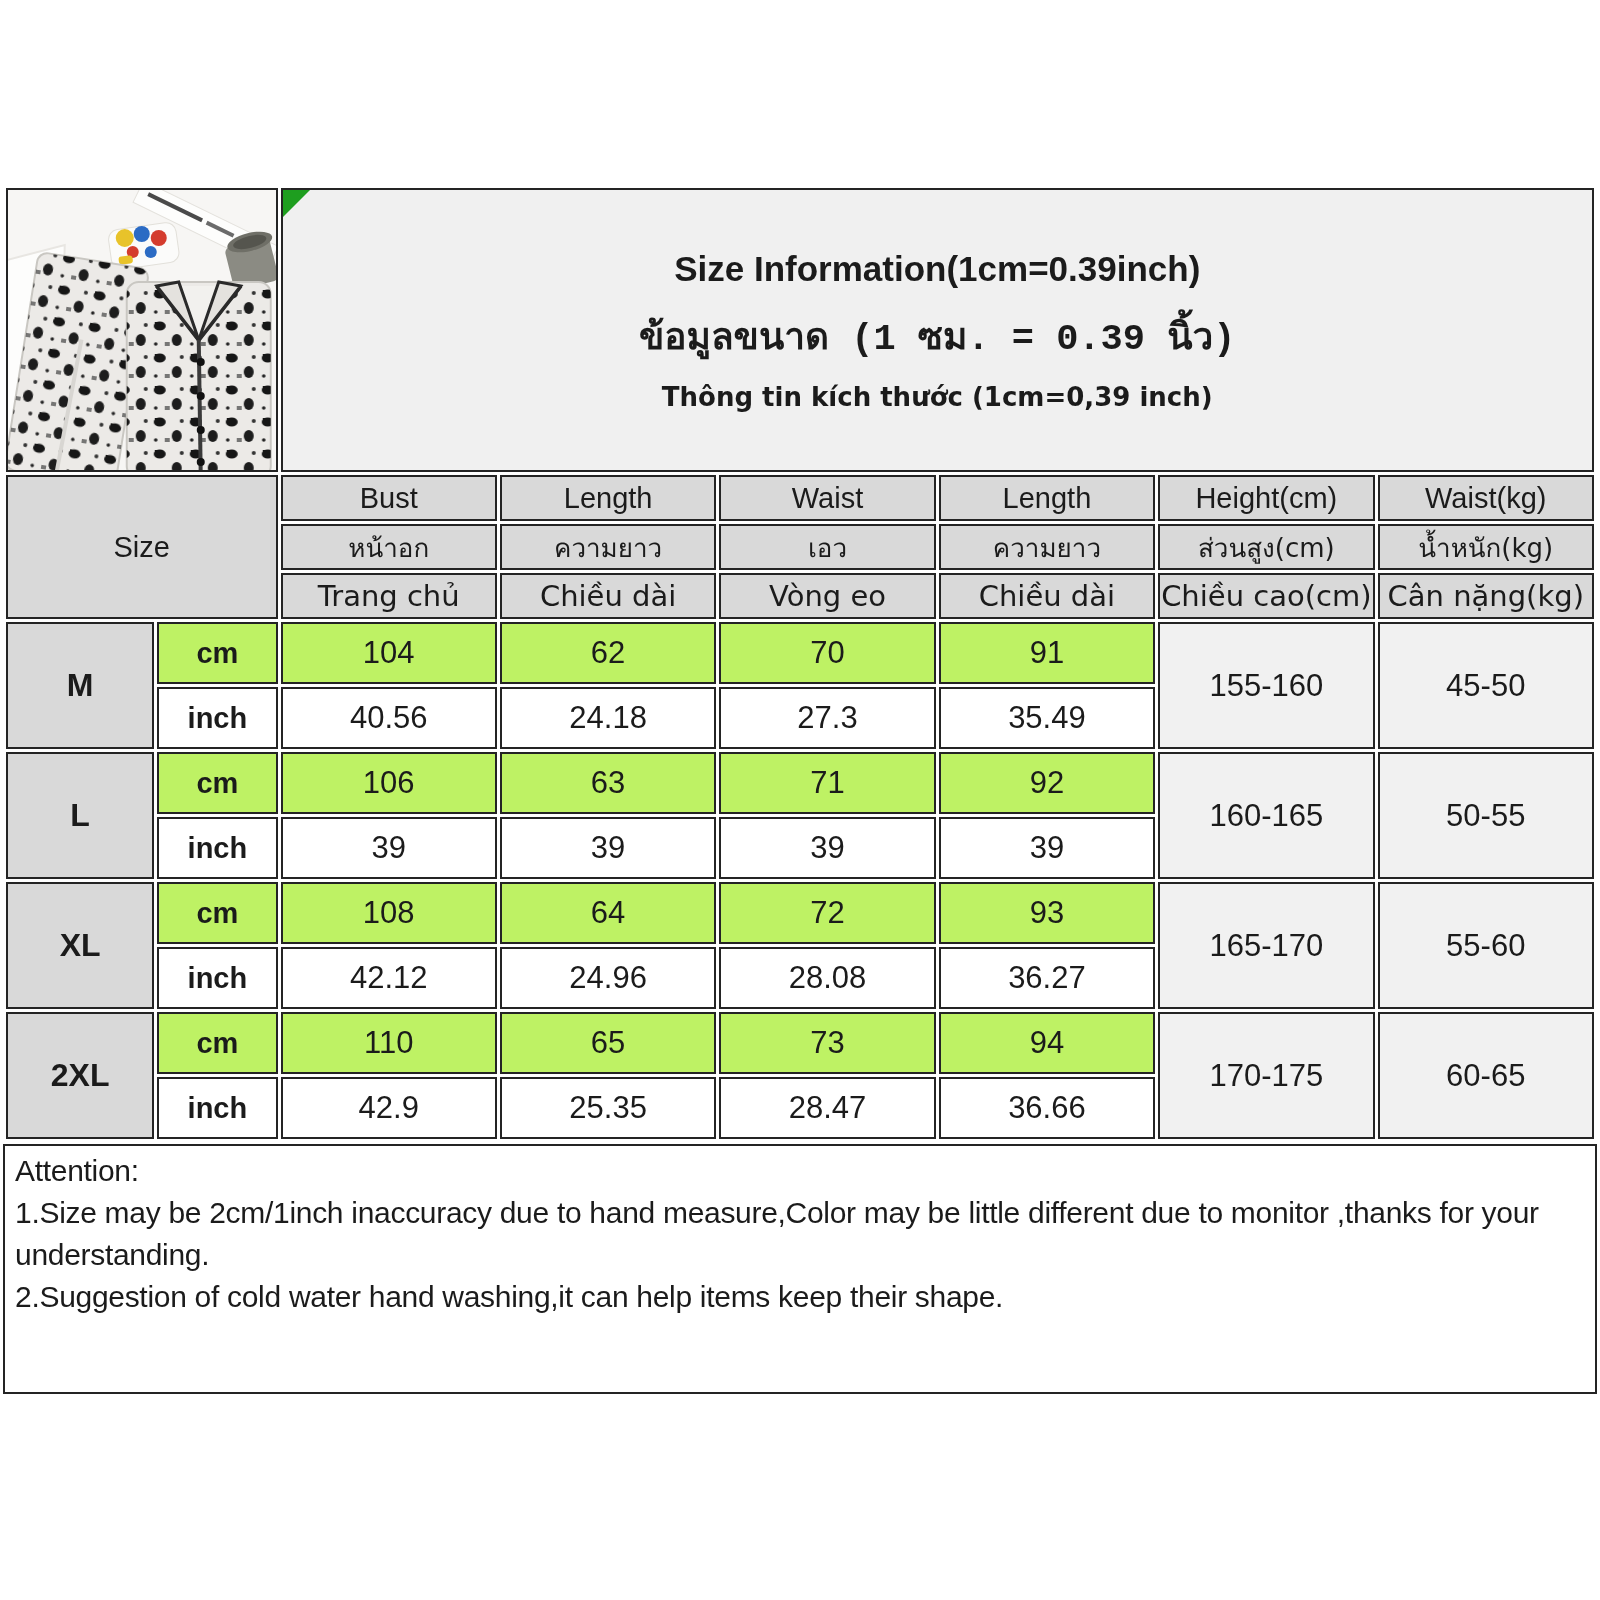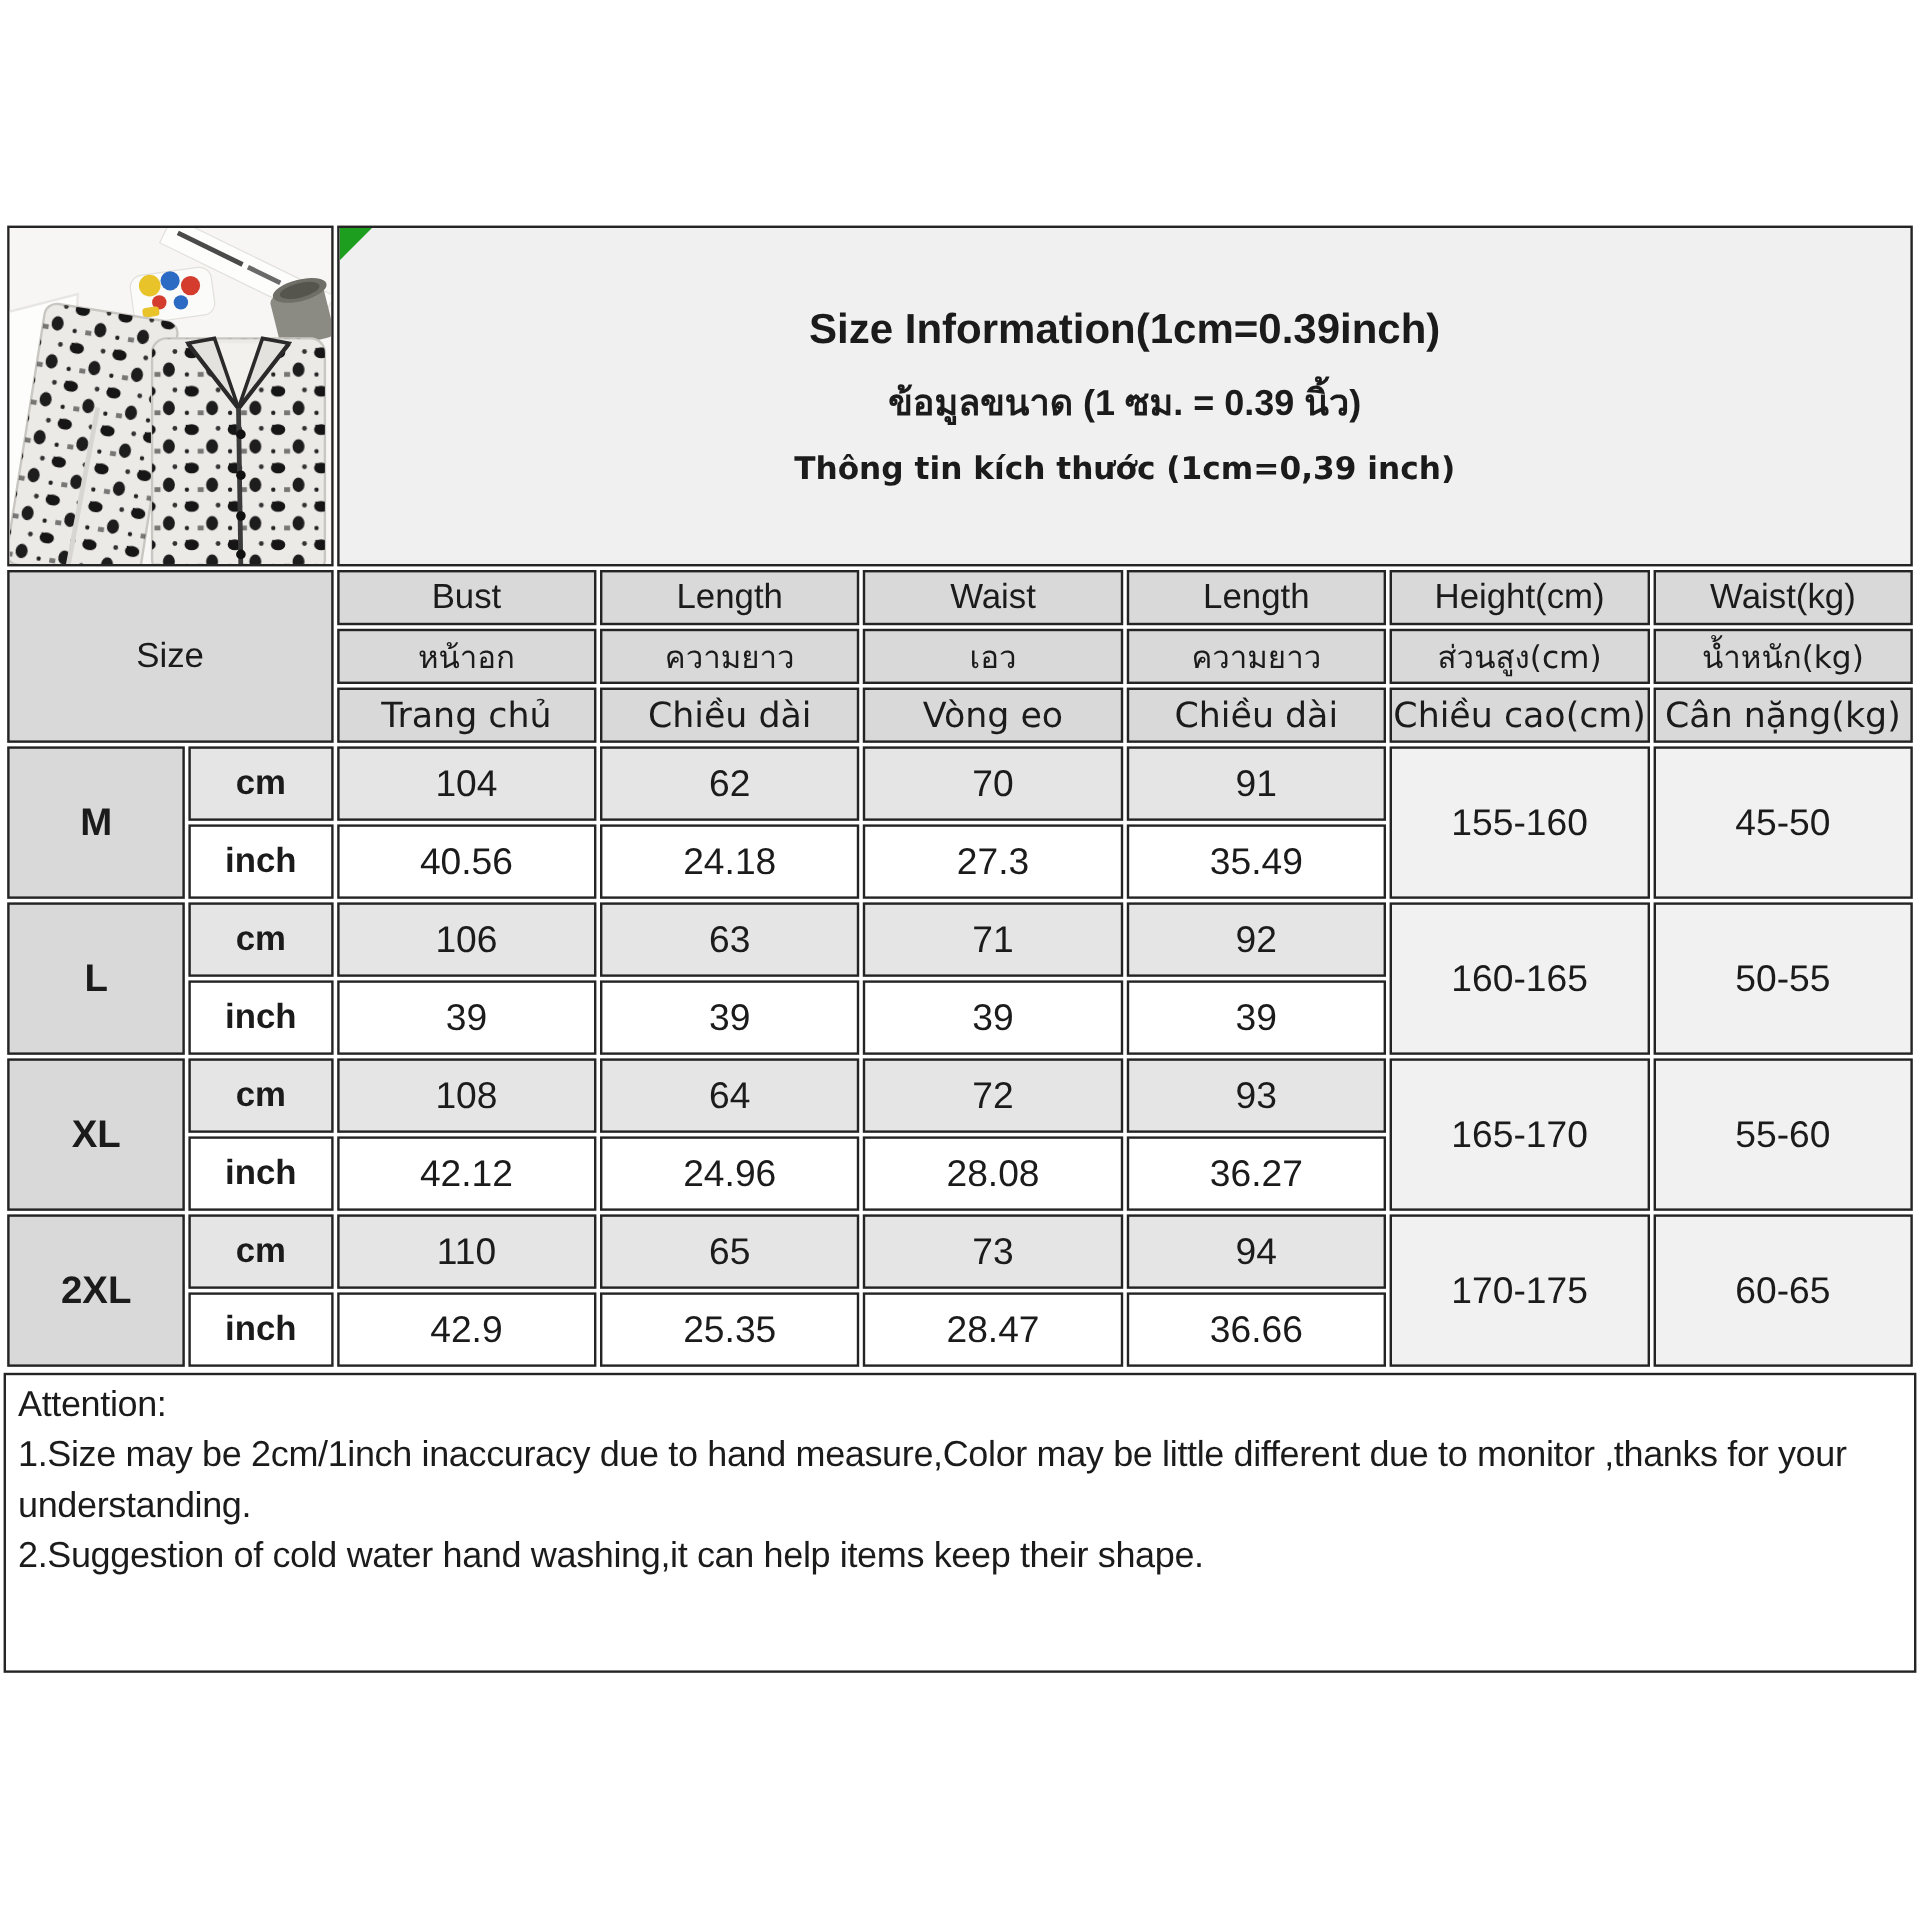--- a/index.html
+++ b/index.html
@@ -13,32 +13,32 @@
   
   .photo-row td{height:280px;}
   .photo-cell{background:#f7f6f4;}
   .photo-cell svg{display:block;width:100%;height:100%;}
   .title-cell{background:#f0f0f0;border-top-width:7px;position:relative;}
   .corner{position:absolute;top:0;left:0;width:0;height:0;
           border-top:27px solid #1e9e1f;border-right:27px solid transparent;}
   .title-stack{display:flex;flex-direction:column;justify-content:center;align-items:center;
                height:100%;gap:17px;}
   .t-en{font-size:35px;font-weight:bold;}
-  .t-th{font-size:30px;font-weight:bold;font-family:Liberation Sans, sans-serif;}
+  .t-th{font-size:37px;font-weight:bold;font-family:Liberation Mono, monospace;}
   .t-vi{font-size:26px;font-weight:bold;font-family:"DejaVu Sans","Liberation Sans",sans-serif;}
 
   
   .size-cell{background:#d9d9d9;font-size:54px;font-weight:bold;}
   tr.hdr td{background:#d9d9d9;font-weight:normal;height:42px;}
   tr.hdr-en td{font-size:29px;}
   tr.hdr-th td{font-size:26px;font-family:"DejaVu Sans","Liberation Sans",sans-serif;}
   tr.hdr-vi td{font-size:29px;font-family:"DejaVu Sans","Liberation Sans",sans-serif;}
 
   
-  tr.row-cm td{background:#e5e5e5;height:58px;}
+  tr.row-cm td{background:#bef264;height:58px;}
   tr.row-inch td{background:#ffffff;height:58px;}
   td.size-label{background:#d9d9d9 !important;font-weight:bold;font-size:32px;}
   td.unit{font-weight:bold;font-size:29px;}
   td.val{font-size:31px;font-weight:normal;}
   td.span2{background:#f1f1f1 !important;}
 
   
   .attention{border:2px solid #242424;margin-top:2px;height:242px;padding:4px 10px 0 10px;
              font-size:30px;line-height:1.40;letter-spacing:-0.3px;text-align:left;background:#ffffff;}
 </style>

